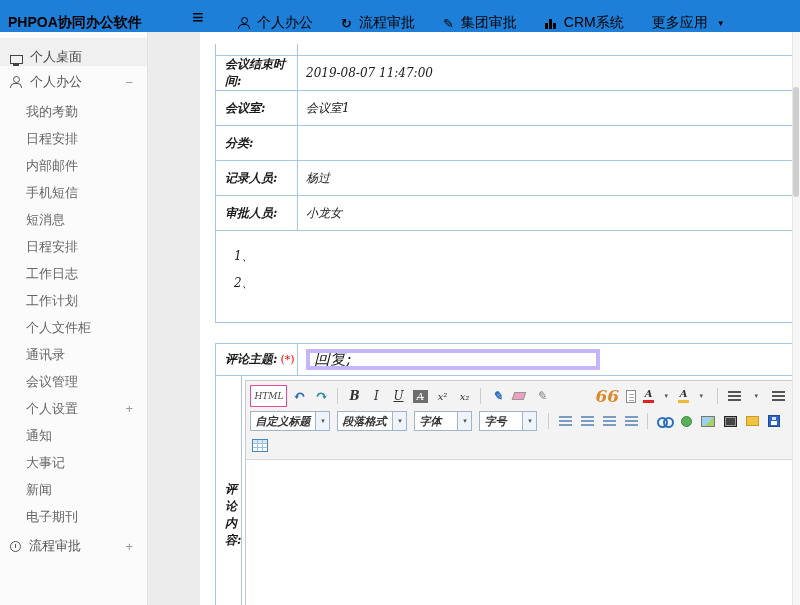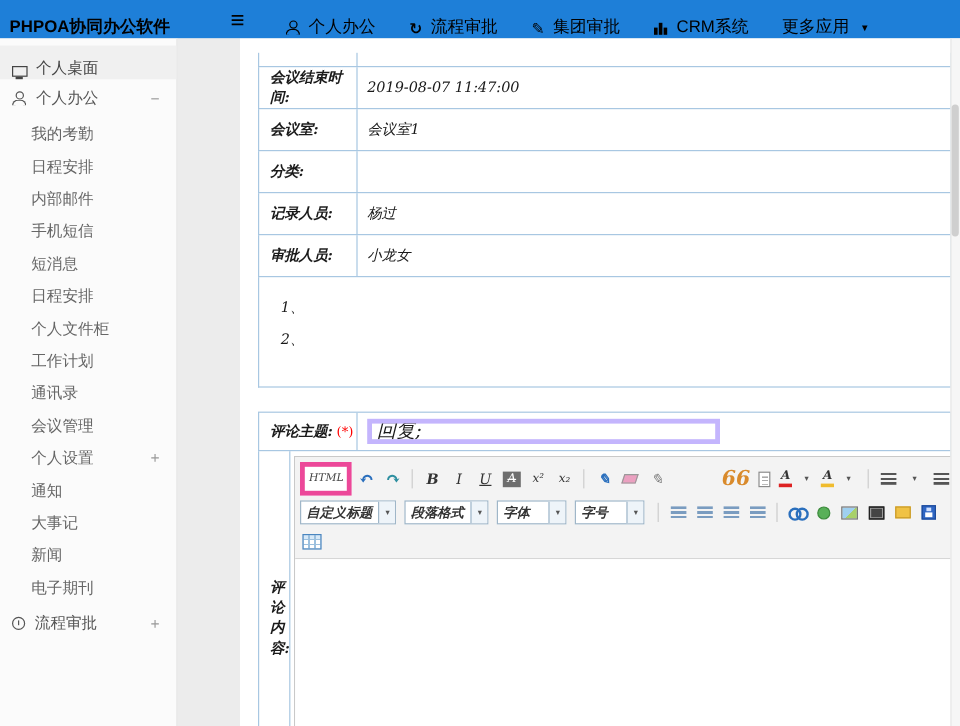--- a/index.html
+++ b/index.html
@@ -53,21 +53,21 @@
   .subject-input { width: 294px; height: 21px; border: 4px solid #c4b5fd; background: #fff; padding: 0 4px; color: #1a1a1a;
     font-family: "DejaVu Serif", "Liberation Serif", serif; font-style: italic; font-size: 16px; }
   .content-row { height: 278px; }
   .content-row .flabel { align-items: center; }
   .editor-cell { flex: 1; padding: 4px 3px; display: flex; }
   
   .editor { border: 1px solid #c9c9c9; flex: 1; display: flex; flex-direction: column; }
   .etoolbar { background: #f3f3f3; border-bottom: 1px solid #d6d6d6; padding: 2px 4px; }
   .trow { display: flex; align-items: center; gap: 2px; padding: 2px 0; }
   .ebtn { min-width: 20px; height: 20px; display: inline-flex; align-items: center; justify-content: center; font-size: 11px; color: #333; cursor: pointer; }
-  .boxed { border: 4px solid #ec4899; background: #fff; font-size: 9px; padding: 10px 3px; color: #444; }
+  .boxed { border: 1px solid #ec4899; background: #fff; font-size: 9px; padding: 10px 3px; color: #444; }
   .esep { width: 1px; height: 16px; background: #ccc; margin: 0 4px; }
   .c-blue { color: #2a6fbd; font-size: 15px; font-weight: bold; }
   .c-teal { color: #2e8fa0; font-size: 15px; font-weight: bold; }
   .g-bold { font-weight: bold; font-size: 12px; }
   .g-italic { font-style: italic; font-family: "DejaVu Serif", serif; font-size: 12px; }
   .g-under { text-decoration: underline; font-size: 12px; }
   .g-strike { background: #6e6e6e; color: #fff; text-decoration: line-through; font-size: 10px; padding: 1px 4px; }
   .g-small { font-size: 10px; }
   .g-quote { color: #d98a2b; font-weight: bold; font-size: 17px; font-family: "DejaVu Serif", serif; margin-left: 42px; }
   .stackbtn { display: inline-flex; flex-direction: column; align-items: center; justify-content: center; line-height: 1; height: 20px; cursor: pointer; }
@@ -154,24 +154,27 @@
     <div class="side-item">
         <span>手机短信</span>
       </div>
     <div class="side-item">
         <span>短消息</span>
       </div>
     <div class="side-item">
         <span>日程安排</span>
       </div>
     <div class="side-item">
+        <span>工作日志</span>
+      </div>
+    <div class="side-item">
+        <span>工作计划</span>
+      </div>
+    <div class="side-item">
         <span>个人文件柜</span>
-      </div>
-    <div class="side-item">
-        <span>工作计划</span>
       </div>
     <div class="side-item">
         <span>通讯录</span>
       </div>
     <div class="side-item">
         <span>会议管理</span>
       </div>
     <div class="side-item">
       <span>个人设置</span>
       <span class="toggle">+</span>

